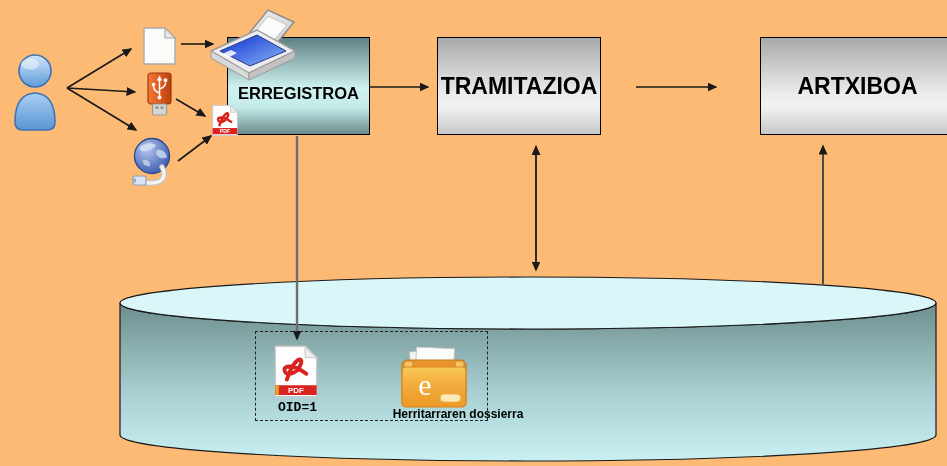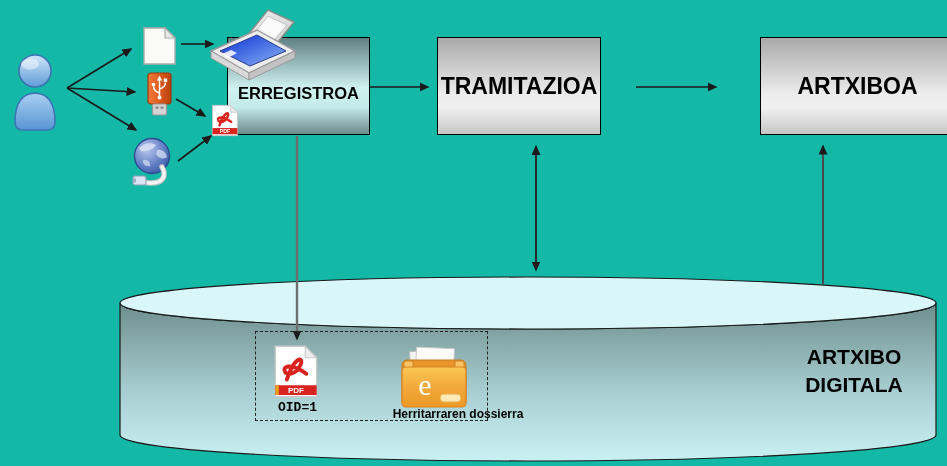--- a/index.html
+++ b/index.html
@@ -1,17 +1,17 @@
 <!DOCTYPE html>
 <html><head>
 <meta charset="utf-8">
 <style>
   html,body{margin:0;padding:0;background:#fff;}
   .canvas{
-    position:relative;width:947px;height:466px;background:#14b8a6;
+    position:relative;width:947px;height:466px;background:#fdba74;
     font-family:"Liberation Sans","DejaVu Sans",sans-serif;overflow:hidden;
   }
   .layer{position:absolute;left:0;top:0;}
   .pbox{
     position:absolute;display:flex;align-items:center;justify-content:center;
     border:1px solid #000;box-sizing:border-box;color:#000;font-weight:bold;
     text-align:center;
   }
   .teal-box{background:linear-gradient(180deg,#5e8083 0%,#cff2f0 52%,#c4ebe9 72%,#6b8b8b 100%);}
   .gray-box{background:linear-gradient(180deg,#a9a9a9 0%,#ececec 58%,#f1f1f1 72%,#c7c7c7 100%);}
@@ -70,21 +70,20 @@
   </div>
   <div class="pbox gray-box" style="left:437px;top:37px;width:164px;height:98px;font-size:23px;">
     <span>TRAMITAZIOA</span>
   </div>
   <div class="pbox gray-box" style="left:760px;top:37px;width:195px;height:98px;font-size:23px;">
     <span>ARTXIBOA</span>
   </div>
 
   <div class="dashed-region" style="left:255px;top:331px;width:233px;height:90px;"></div>
 
-  <div class="lbl" style="left:770px;top:343px;width:168px;font-size:21px;line-height:28px;text-align:center;">ARTXIBO DIGITALA</div>
 
   <div class="lbl mono" style="left:278px;top:400px;font-size:13px;">OID=1</div>
 
   <div class="lbl" style="left:352px;top:407px;width:212px;font-size:12px;text-align:center;">Herritarraren dossierra</div>
 
   <svg class="icon" style="left:6px;top:52px;" width="58" height="80" viewBox="0 0 58 80">
     <defs>
       <linearGradient id="gPer" x1="0" y1="0" x2="0" y2="1">
         <stop offset="0" stop-color="#cfe6fb"></stop>
           <stop offset="1" stop-color="#5f9bd8"></stop>

